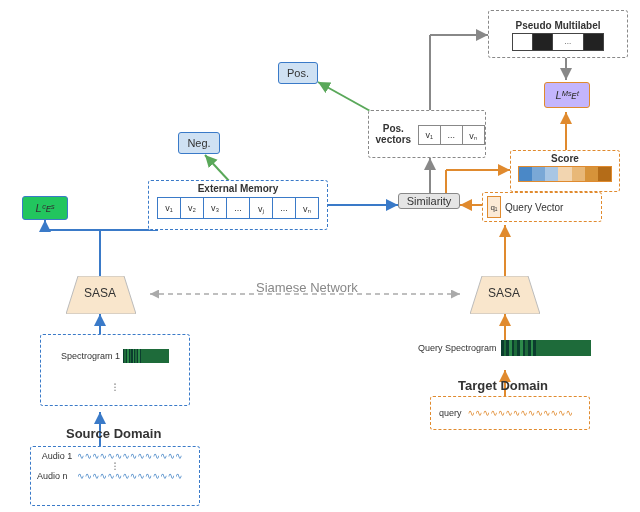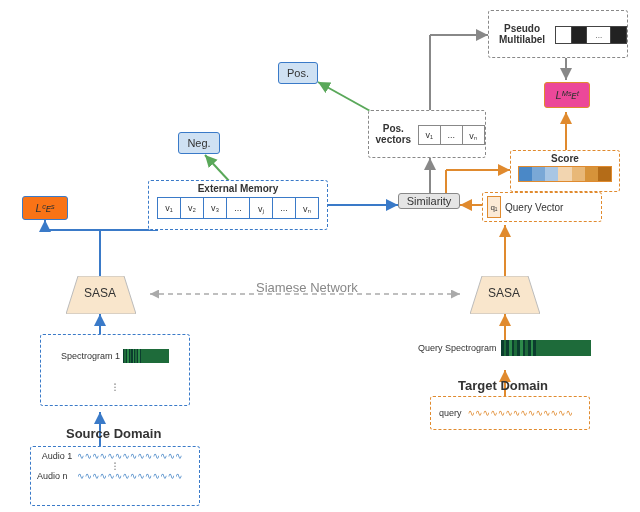--- a/index.html
+++ b/index.html
@@ -80,21 +80,21 @@
   <line x1="566" y1="150" x2="566" y2="112" stroke="#e08a2e" stroke-width="2" marker-end="url(#ao)"></line>
 
   <line x1="430" y1="110" x2="430" y2="35" stroke="#888" stroke-width="2"></line>
   <line x1="430" y1="35" x2="488" y2="35" stroke="#888" stroke-width="2" marker-end="url(#ag)"></line>
 
   <line x1="566" y1="58" x2="566" y2="80" stroke="#888" stroke-width="2" marker-end="url(#ag)"></line>
 
   <line x1="150" y1="294" x2="460" y2="294" stroke="#aaa" stroke-width="1.5" stroke-dasharray="5,4" marker-end="url(#adg)" marker-start="url(#adg2)"></line>
 </svg>
 
-<div class="box blue" style="left:22px;top:196px;width:46px;height:24px;background:#f97316">
+<div class="box blue" style="left:22px;top:196px;width:46px;height:24px;background:#22c55e">
   <span style="font-style:italic">Lᶜᴇˢ</span>
 </div>
 
 <div class="box dashed blue" style="left:148px;top:180px;width:180px;height:50px;flex-direction:column;justify-content:flex-start;padding-top:2px">
   <div class="small" style="font-weight:bold;margin-bottom:3px">External Memory</div>
   <div style="width:160px;height:20px;border:1px solid #3a7ac8;display:flex">
     <div class="cell blue">v₁</div>
     <div class="cell blue">v₂</div>
     <div class="cell blue">v₃</div>
     <div class="cell blue">...</div>
@@ -144,31 +144,31 @@
 
 <div class="box dashed grey" style="left:368px;top:110px;width:118px;height:48px;flex-direction:row;justify-content:flex-start;padding-top:2px">
   <div class="small" style="font-weight:bold;margin-bottom:2px">Pos. vectors</div>
   <div style="width:80px;height:18px;border:1px solid #888;display:flex">
     <div class="cell grey">v₁</div>
     <div class="cell grey">...</div>
     <div class="cell grey">vₙ</div>
   </div>
 </div>
 
-<div class="box dashed grey" style="left:488px;top:10px;width:140px;height:48px;flex-direction:row;justify-content:flex-start;padding-top:2px">
+<div class="box dashed grey" style="left:488px;top:10px;width:140px;height:48px;flex-direction:column;justify-content:center;padding-top:2px">
   <div class="small" style="font-weight:bold;margin-bottom:2px">Pseudo Multilabel</div>
   <div style="width:90px;height:16px;border:1px solid #444;display:flex">
     <div style="flex:1;background:#fff;border-right:1px solid #444"></div>
     <div style="flex:1;background:#222;border-right:1px solid #444"></div>
     <div style="flex:1.6;background:#fff;border-right:1px solid #444;display:flex;align-items:center;justify-content:center;font-size:8px">...</div>
     <div style="flex:1;background:#222"></div>
   </div>
 </div>
 
-<div class="box orange" style="left:544px;top:82px;width:46px;height:26px;background:#ec4899">
+<div class="box orange" style="left:544px;top:82px;width:46px;height:26px;background:#c4b5fd">
   <span style="font-style:italic">Lᴹˢᴇᵗ</span>
 </div>
 
 <div class="box dashed orange" style="left:482px;top:192px;width:120px;height:30px;justify-content:flex-start;padding-left:4px">
   <div style="width:12px;height:20px;border:1px solid #e08a2e;background:#fbead6;font-size:8px;display:flex;align-items:center;justify-content:center;margin-right:4px">q₁</div>
   <span class="small">Query Vector</span>
 </div>
 
 <div class="box dashed orange" style="left:510px;top:150px;width:110px;height:42px;flex-direction:column;justify-content:flex-start;padding-top:2px">
   <div class="small" style="font-weight:bold;margin-bottom:2px">Score</div>

